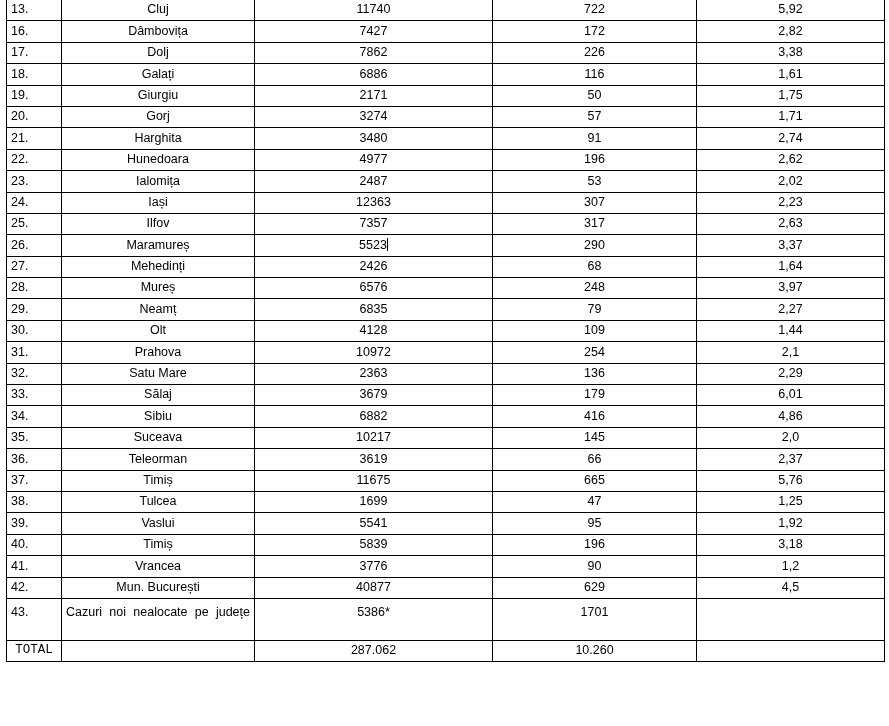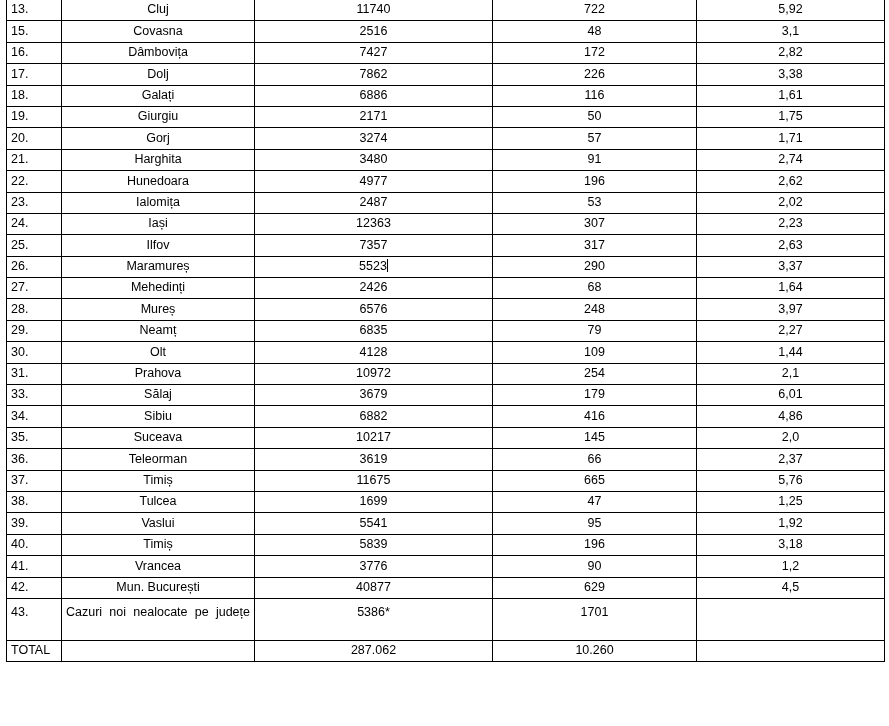--- a/index.html
+++ b/index.html
@@ -62,22 +62,23 @@
   }
   tr.tall td {
     height: 42px;
     vertical-align: top;
     padding-top: 6px;
   }
   tr.tall td.num {
     vertical-align: top;
   }
   td.total-label {
-    text-align: left;
+    text-align: center;
     padding-left: 10px;
+    font-family: Liberation Mono, monospace;
   }
   td.empty { }
   
   .caret {
     display: inline-block;
     width: 1px;
     height: 13px;
     background: #000;
     vertical-align: -2px;
     margin-left: 0px;
@@ -99,27 +100,20 @@
 
       <tr>
         <td class="idx">13.</td>
         <td class="name">Cluj</td>
         <td class="num">11740</td>
         <td class="num">722</td>
         <td class="num">5,92</td>
       </tr>
 
 
-      <tr>
-        <td class="idx">15.</td>
-        <td class="name">Covasna</td>
-        <td class="num">2516</td>
-        <td class="num">48</td>
-        <td class="num">3,1</td>
-      </tr>
 
       <tr>
         <td class="idx">16.</td>
         <td class="name">Dâmbovița</td>
         <td class="num">7427</td>
         <td class="num">172</td>
         <td class="num">2,82</td>
       </tr>
 
       <tr>
@@ -235,20 +229,27 @@
       </tr>
 
       <tr>
         <td class="idx">31.</td>
         <td class="name">Prahova</td>
         <td class="num">10972</td>
         <td class="num">254</td>
         <td class="num">2,1</td>
       </tr>
 
+      <tr>
+        <td class="idx">32.</td>
+        <td class="name">Satu Mare</td>
+        <td class="num">2363</td>
+        <td class="num">136</td>
+        <td class="num">2,29</td>
+      </tr>
 
       <tr>
         <td class="idx">33.</td>
         <td class="name">Sălaj</td>
         <td class="num">3679</td>
         <td class="num">179</td>
         <td class="num">6,01</td>
       </tr>
 
       <tr>

